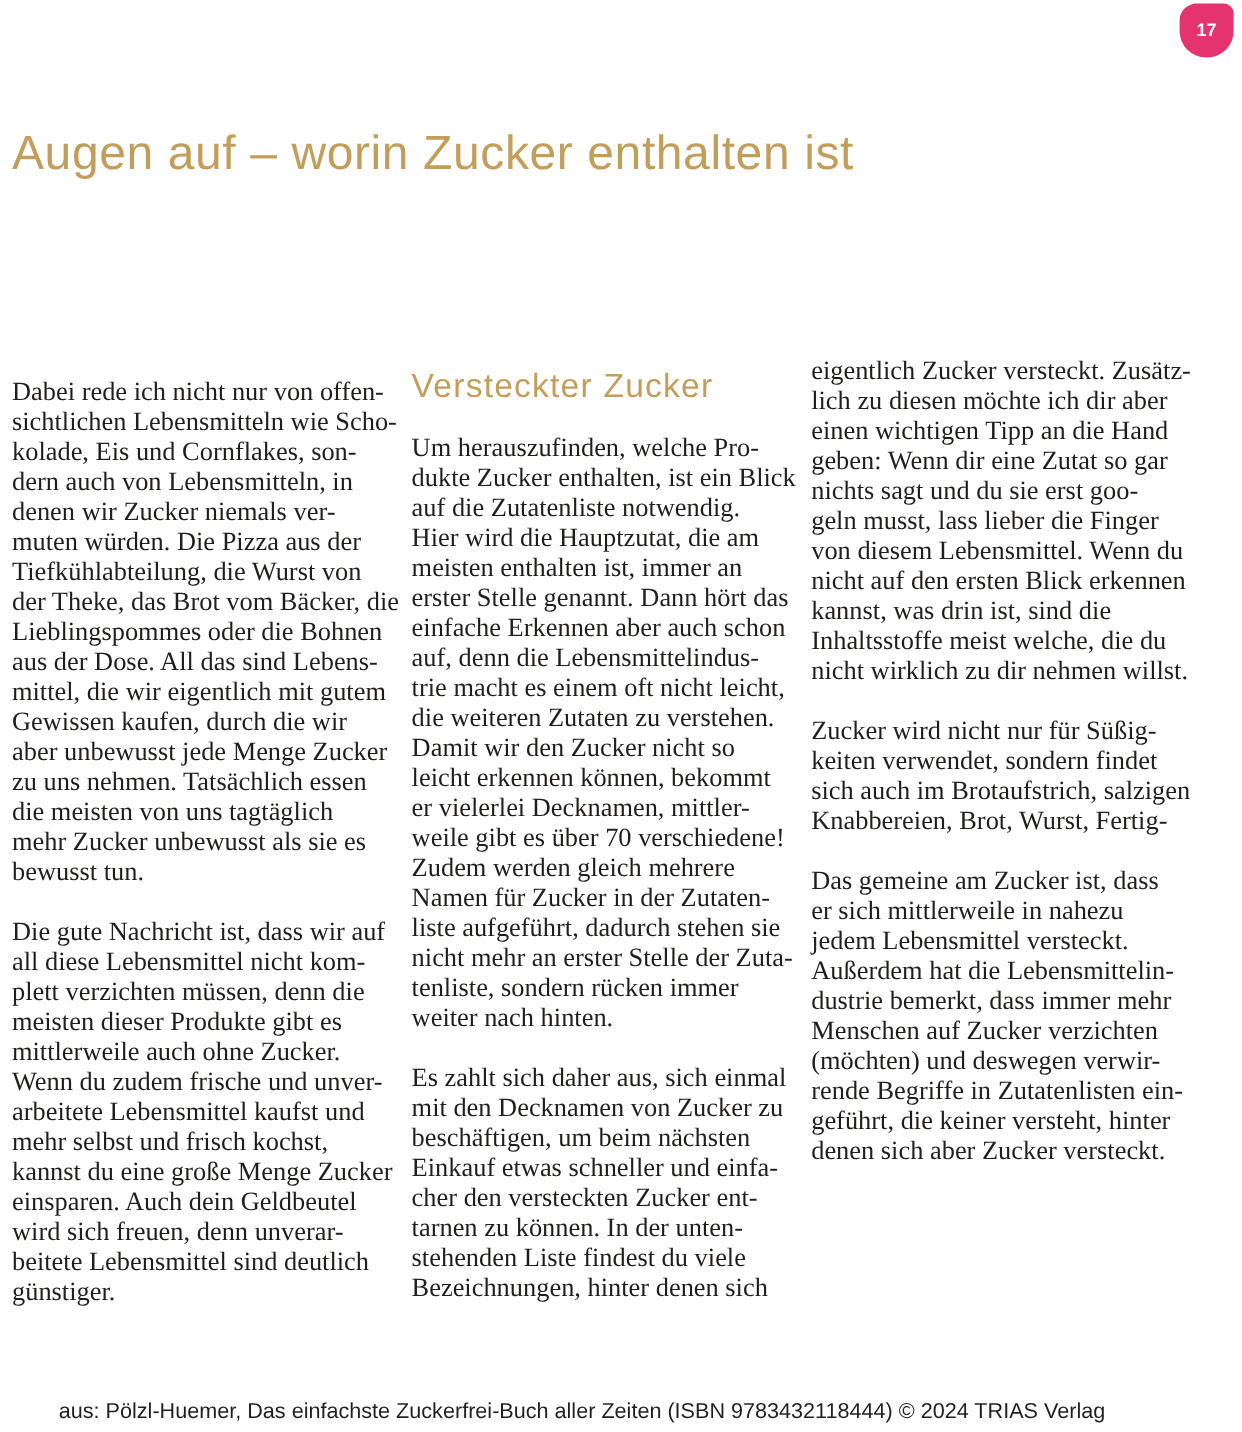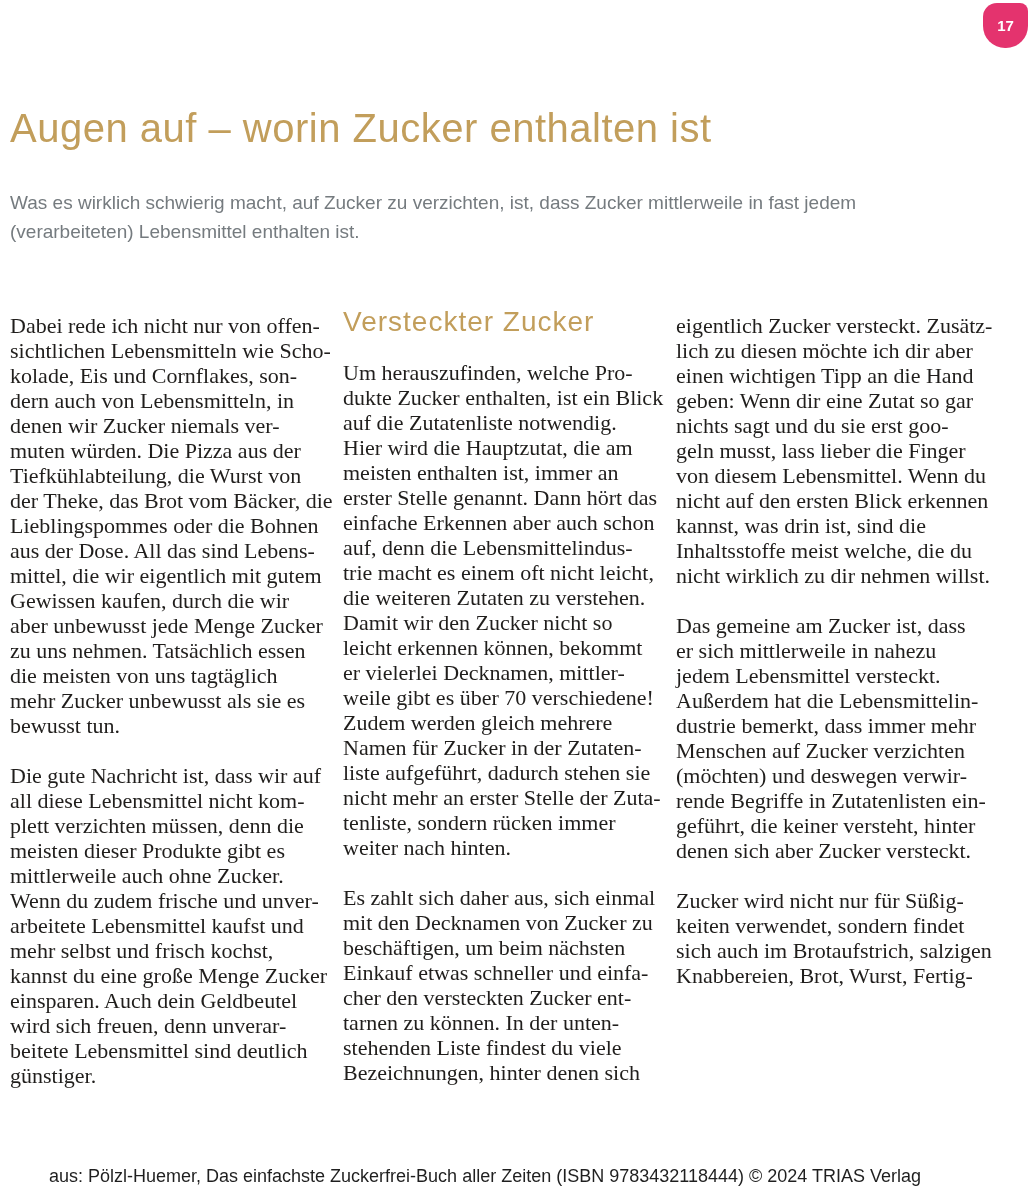--- a/index.html
+++ b/index.html
@@ -45,21 +45,21 @@
     left:10px; top:188px;
     margin:0;
     font-size:19px;
     line-height:29px;
     color:var(--muted);
     white-space:pre;
   }
   .col{ position:absolute; width:330px; }
   .col1{ left:10px;  top:313px; }
   .col2{ left:343px; top:305px; }
-  .col3{ left:676px; top:313px; width:352px; }
+  .col3{ left:676px; top:296px; width:352px; }
   .body{
     margin:0 0 25px 0;
     font-family:"Liberation Serif", serif;
     font-size:22px;
     line-height:25px;
     color:var(--ink);
     white-space:pre;
   }
   h2.section{
     margin:0 0 22px 0;
@@ -85,22 +85,20 @@
 <body>
 
 <div class="page">
 
   <div class="badge">
     <span>17</span>
   </div>
 
   <h1 class="title">Augen auf – worin Zucker enthalten ist</h1>
 
-  <p class="intro">Was es wirklich schwierig macht, auf Zucker zu verzichten, ist, dass Zucker mittlerweile in fast jedem
-(verarbeiteten) Lebensmittel enthalten ist.</p>
 
   <div class="col col1">
     <p class="body">Dabei rede ich nicht nur von offen-
 sichtlichen Lebensmitteln wie Scho-
 kolade, Eis und Cornflakes, son-
 dern auch von Lebensmitteln, in
 denen wir Zucker niemals ver-
 muten würden. Die Pizza aus der
 Tiefkühlabteilung, die Wurst von
 der Theke, das Brot vom Bäcker, die
@@ -165,31 +163,31 @@
 lich zu diesen möchte ich dir aber
 einen wichtigen Tipp an die Hand
 geben: Wenn dir eine Zutat so gar
 nichts sagt und du sie erst goo-
 geln musst, lass lieber die Finger
 von diesem Lebensmittel. Wenn du
 nicht auf den ersten Blick erkennen
 kannst, was drin ist, sind die
 Inhaltsstoffe meist welche, die du
 nicht wirklich zu dir nehmen willst.</p>
+    <p class="body">Zucker wird nicht nur für Süßig-
+keiten verwendet, sondern findet
+sich auch im Brotaufstrich, salzigen
+Knabbereien, Brot, Wurst, Fertig-</p>
     <p class="body">Das gemeine am Zucker ist, dass
 er sich mittlerweile in nahezu
 jedem Lebensmittel versteckt.
 Außerdem hat die Lebensmittelin-
 dustrie bemerkt, dass immer mehr
 Menschen auf Zucker verzichten
 (möchten) und deswegen verwir-
 rende Begriffe in Zutatenlisten ein-
 geführt, die keiner versteht, hinter
 denen sich aber Zucker versteckt.</p>
-    <p class="body">Zucker wird nicht nur für Süßig-
-keiten verwendet, sondern findet
-sich auch im Brotaufstrich, salzigen
-Knabbereien, Brot, Wurst, Fertig-</p>
   </div>
 
   <div class="footer">aus: Pölzl-Huemer, Das einfachste Zuckerfrei-Buch aller Zeiten (ISBN 9783432118444) © 2024 TRIAS Verlag</div>
 
 </div>
 
 </body></html>

